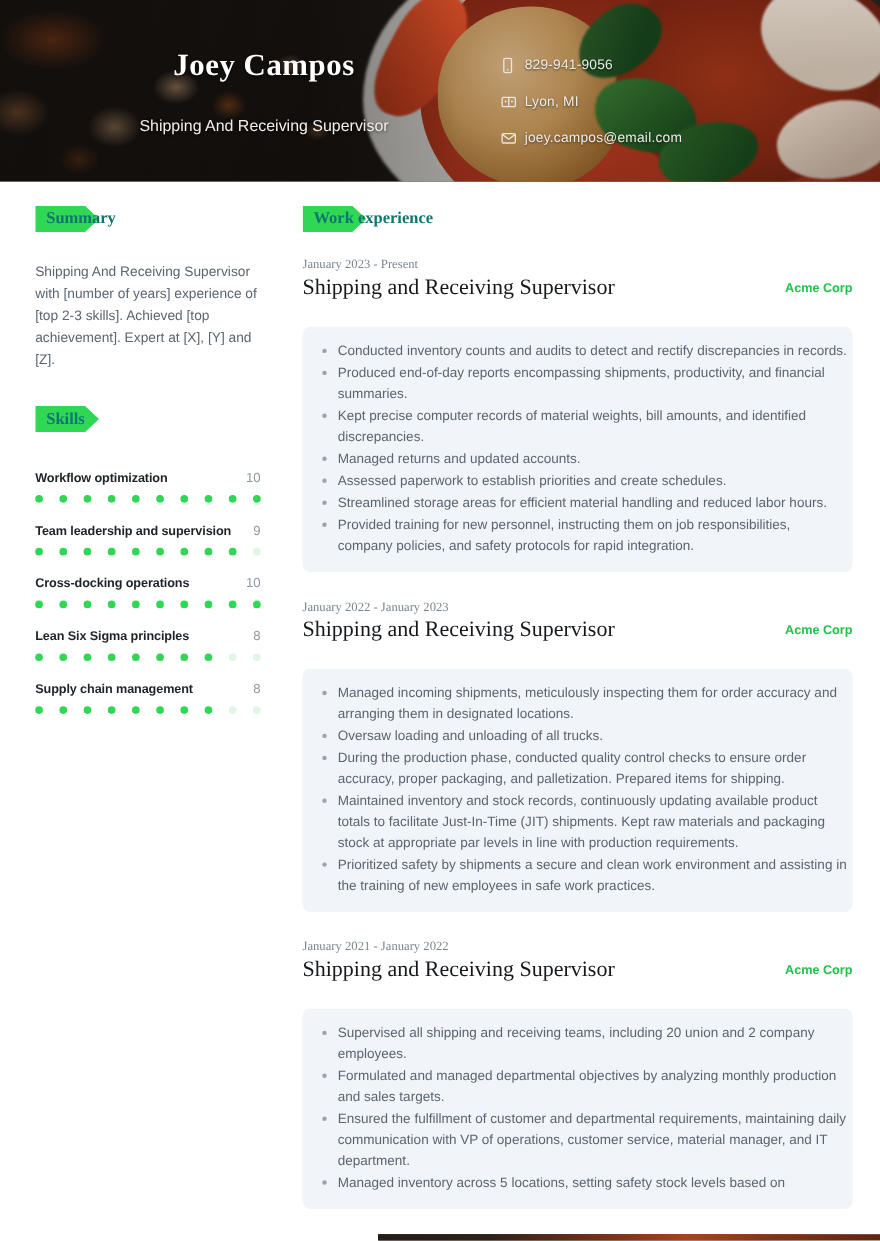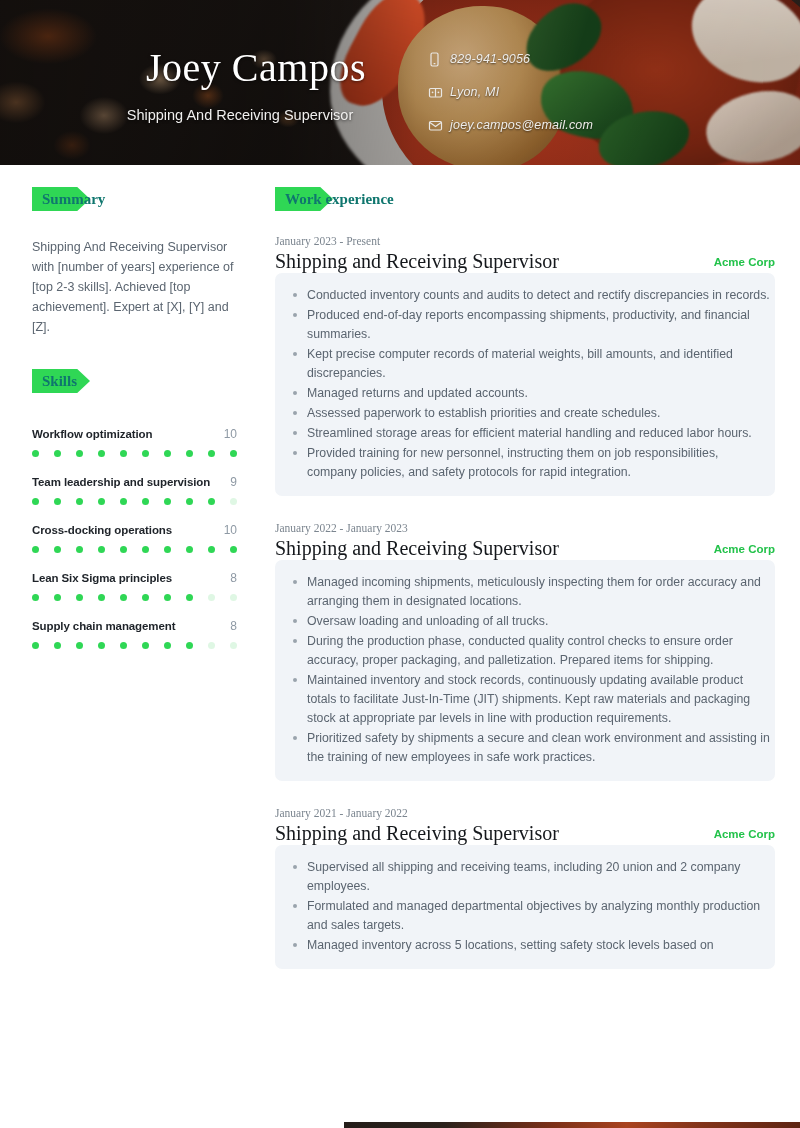--- a/index.html
+++ b/index.html
@@ -102,32 +102,31 @@
     border-radius:40% 60% 50% 50%;
     filter:blur(1px);
   }
   .hdr-shade { position:absolute; inset:0; background:linear-gradient(90deg, rgba(0,0,0,.55) 0%, rgba(0,0,0,.45) 35%, rgba(0,0,0,.12) 52%, rgba(0,0,0,.05) 100%); }
 
   .hdr-content { position:absolute; inset:0; }
   .name {
     position:absolute; left:0; top:44px; width:480px;
     text-align:center;
     font-family:"Liberation Serif", serif;
-    font-size:40px; font-weight:400; letter-spacing:.5px;
+    font-size:28px; font-weight:700; letter-spacing:.5px;
     color:#ffffff;
     text-shadow:0 1px 3px rgba(0,0,0,.55);
-    margin-left:16px;
   }
   .job-title {
     position:absolute; left:0; top:107px; width:480px;
     text-align:center;
     font-size:14.5px; font-weight:400; color:#f0efee;
     text-shadow:0 1px 3px rgba(0,0,0,.6);
   }
-  .contact { position:absolute; left:428px; top:45px;font-style:italic; }
+  .contact { position:absolute; left:455px; top:45px; }
   .c-row { display:flex; align-items:center; height:28px; margin-bottom:5px; }
   .c-ico { width:22px; display:flex; align-items:center; justify-content:flex-start; color:#e9e7e4; }
   .c-ico svg { display:block; }
   .c-txt { font-size:12.5px; color:#efedea; text-shadow:0 1px 2px rgba(0,0,0,.6); letter-spacing:.2px; }
 
   
   .body-wrap { display:flex; padding:0; }
   .col-left { width:265px; padding:22px 28px 0 32px; }
   .col-right { width:535px; padding:22px 25px 0 10px; }
 
@@ -161,21 +160,21 @@
   .job { margin-bottom:26px; }
   .job-dates { font-size:11.5px; color:#7b858f; margin-bottom:3px;font-family:Liberation Serif, serif; }
   .job-head { display:flex; justify-content:space-between; align-items:flex-start; }
   .job-role {
     font-family:"Liberation Serif", serif;
     font-size:20px; font-weight:400; color:#15181c; line-height:23px;
     max-width:330px;
   }
   .job-company { font-size:11.5px; font-weight:700; color:#22c24a; white-space:nowrap; padding-top:6px; }
   .job-box {
-    margin-top:0;
+    margin-top:24px;
     background:#f1f4f8;
     border-radius:7px;
     padding:13px 4px 13px 16px;
   }
   .job-box ul { list-style:none; }
   .job-box li {
     position:relative;
     font-size:12.3px; line-height:19px; color:#5b6570;
     padding-left:16px; margin-bottom:1px;
   }
@@ -408,20 +407,21 @@
           <div class="job">
             <div class="job-dates">January 2021 - January 2022</div>
             <div class="job-head">
               <div class="job-role">Shipping and Receiving Supervisor</div>
               <div class="job-company">Acme Corp</div>
             </div>
             <div class="job-box">
               <ul>
                 <li>Supervised all shipping and receiving teams, including 20 union and 2 company employees.</li>
                 <li>Formulated and managed departmental objectives by analyzing monthly production and sales targets.</li>
+                <li>Ensured the fulfillment of customer and departmental requirements, maintaining daily communication with VP of operations, customer service, material manager, and IT department.</li>
                 <li>Managed inventory across 5 locations, setting safety stock levels based on</li>
               </ul>
             </div>
           </div>
         </div>
     </div>
   </div>
 
   <div class="next-page-sliver">
       <span class="strip"></span>

